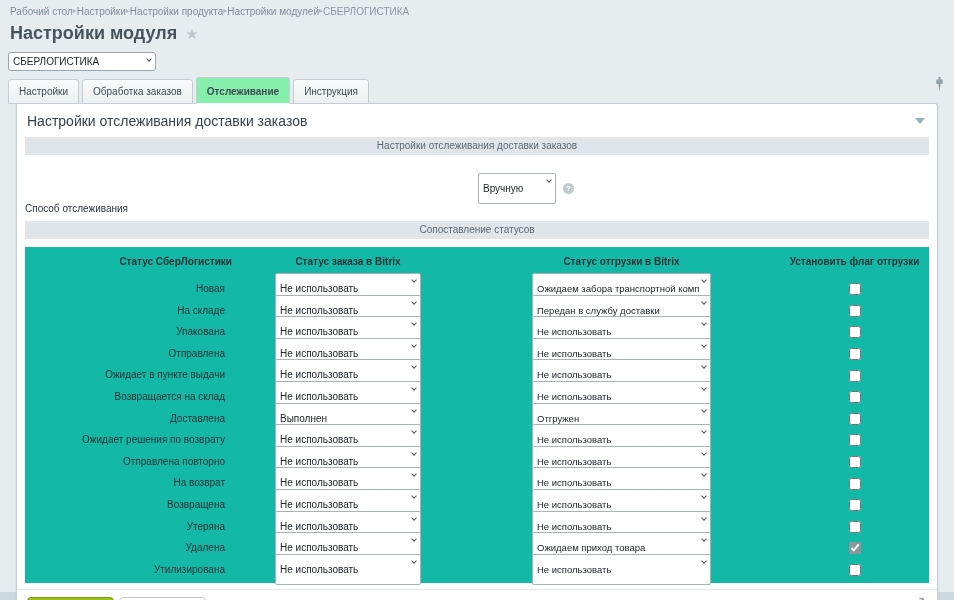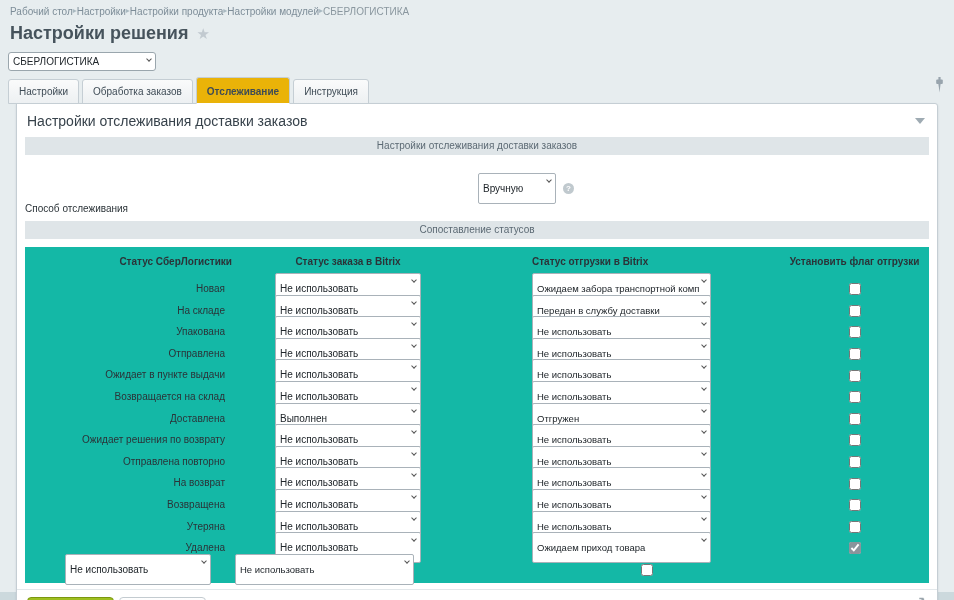--- a/index.html
+++ b/index.html
@@ -40,21 +40,21 @@
 
   
   .tabbar { display:flex; align-items:flex-end; margin-top:6px; position:relative; z-index:3; margin-bottom:-1px; }
   .tab {
     font-size:10px; color:#3e4b55; cursor:pointer;
     background:linear-gradient(#fafbfb,#edf0f2);
     border:1px solid #c5ced4; border-radius:3px 3px 0 0;
     padding:6px 10px 6px; margin-right:3px; line-height:11px;
   }
   .tab.active {
-    background:#eab308; font-weight:bold; border-bottom:1px solid #fff;
+    background:#86efac; font-weight:bold; border-bottom:1px solid #fff;
     padding-top:8px;
   }
   .pin { position:absolute; right:2px; top:0; cursor:pointer; }
 
   
   .panel {
     margin:0 8px; background:#fff; border:1px solid #c5ced4;
     border-radius:0 3px 3px 3px; box-shadow:0 1px 2px rgba(80,100,110,.18);
     position:relative; z-index:2;
   }
@@ -77,21 +77,21 @@
     background:#c0c9ce; color:#fff; font-size:8px; font-weight:bold;
     line-height:11px; text-align:center; display:inline-block; cursor:pointer;
   }
 
   
   .table-bg { background:#14b8a6; margin-top:8px; padding:2px 0 8px; }
   .thead, .trow { display:grid; grid-template-columns:210px 297px 230px 185px; align-items:center; }
   .thead { height:24px; font-weight:bold; font-size:10px; color:#2b3338; }
   .th1 { text-align:right; padding-right:3px; }
   .th2inner { display:block; margin-left:40px; width:146px; text-align:center; }
-  .th3inner { display:block; width:179px; text-align:left; }
+  .th3inner { display:block; width:179px; text-align:center; }
   .th4 { text-align:center; }
   .trow { height:21.6px; }
   .c1 { text-align:right; padding-right:10px; font-size:10px; color:#2b3338; }
   .c2 .selwrap { margin-left:40px; width:146px; }
   .c3 .selwrap { width:179px; }
   .c3 .sel { font-size:9.5px; padding-right:11px; }
   .c4 { text-align:center; }
   .cb { width:12px; height:12px; margin:0; vertical-align:middle; accent-color:#8a949b; cursor:pointer; }
 
   
@@ -120,21 +120,21 @@
       <a class="bc-link">Настройки</a>
       <span class="bc-sep">▸</span>
       <a class="bc-link">Настройки продукта</a>
       <span class="bc-sep">▸</span>
       <a class="bc-link">Настройки модулей</a>
       <span class="bc-sep">▸</span>
       <span class="bc-link bc-last">СБЕРЛОГИСТИКА</span>
     </div>
 
   <div class="page-title-row">
-    <h1 class="page-title">Настройки решения</h1>
+    <h1 class="page-title">Настройки модуля</h1>
     <span class="star-icon">★</span>
   </div>
 
   <span class="selwrap module-selwrap">
     <select class="sel">
       <option>СБЕРЛОГИСТИКА</option>
     </select>
     <span class="chev"></span>
   </span>
 
@@ -258,20 +258,21 @@
               <div class="c3"><span class="selwrap"><select class="sel"><option>Не использовать</option></select><span class="chev"></span></span></div>
               <div class="c4"><input class="cb" type="checkbox" style=""></div>
             </div>
             <div class="trow">
               <div class="c1">Удалена</div>
               <div class="c2"><span class="selwrap"><select class="sel"><option>Не использовать</option></select><span class="chev"></span></span></div>
               <div class="c3"><span class="selwrap"><select class="sel"><option>Ожидаем приход товара</option></select><span class="chev"></span></span></div>
               <div class="c4"><input class="cb" type="checkbox" checked="" style=""></div>
             </div>
             <div class="trow">
+              <div class="c1">Утилизирована</div>
               <div class="c2"><span class="selwrap"><select class="sel"><option>Не использовать</option></select><span class="chev"></span></span></div>
               <div class="c3"><span class="selwrap"><select class="sel"><option>Не использовать</option></select><span class="chev"></span></span></div>
               <div class="c4"><input class="cb" type="checkbox" style=""></div>
             </div>
           </div>
       </div>
     </div>
 
     <div class="btn-bar">
       <button class="btn-save">Сохранить</button>

